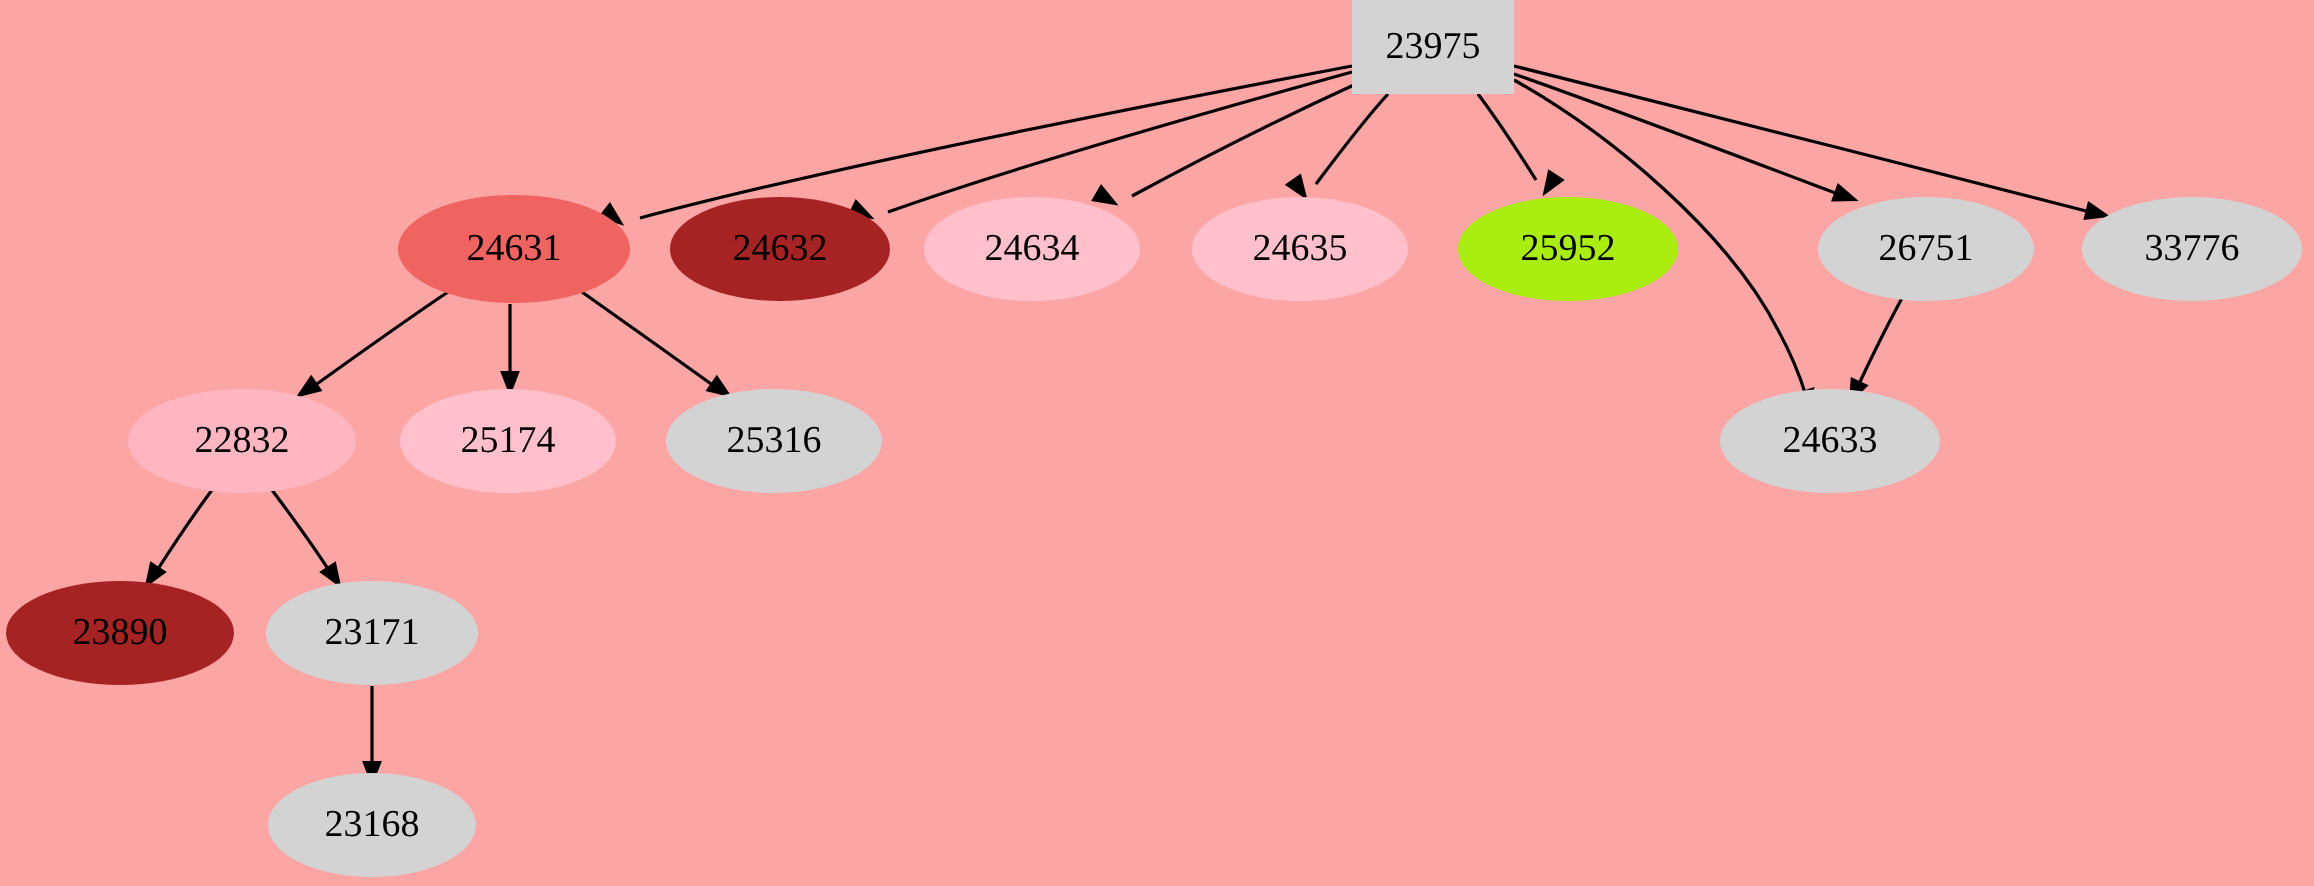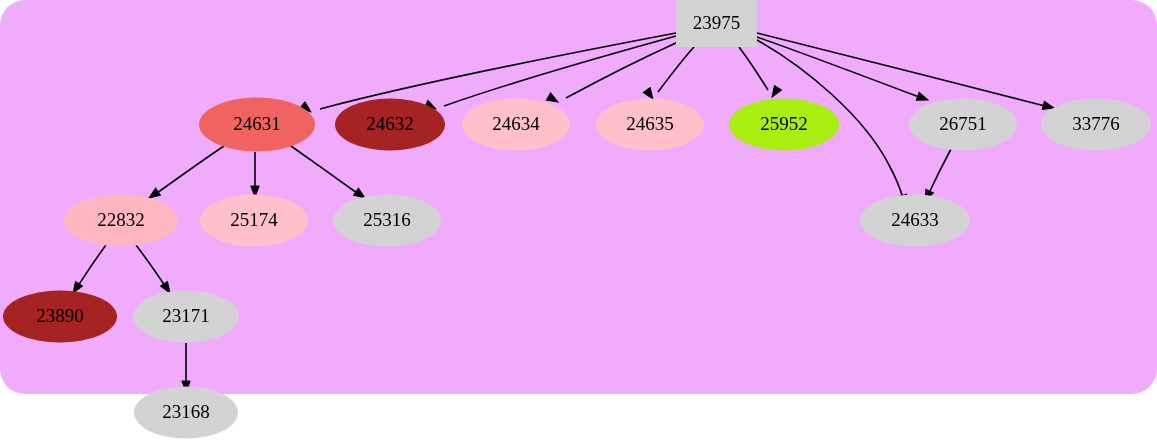--- a/index.html
+++ b/index.html
@@ -9,23 +9,22 @@
   }
   body {
     width: 1157px;
     height: 443px;
     overflow: hidden;
     font-family: "Liberation Serif", serif;
   }
   #graph-root {
     position: relative;
     width: 1157px;
-    height: 394px;
-    background: #f0abfc;
-    border-radius: 25px;
+    height: 443px;
+    background: #fca5a5;
   }
   svg#graph-svg {
     display: block;
     width: 1157px;
     height: 443px;
   }
   .node-label {
     font-family: "Liberation Serif", serif;
     font-size: 19px;
     fill: #000000;

